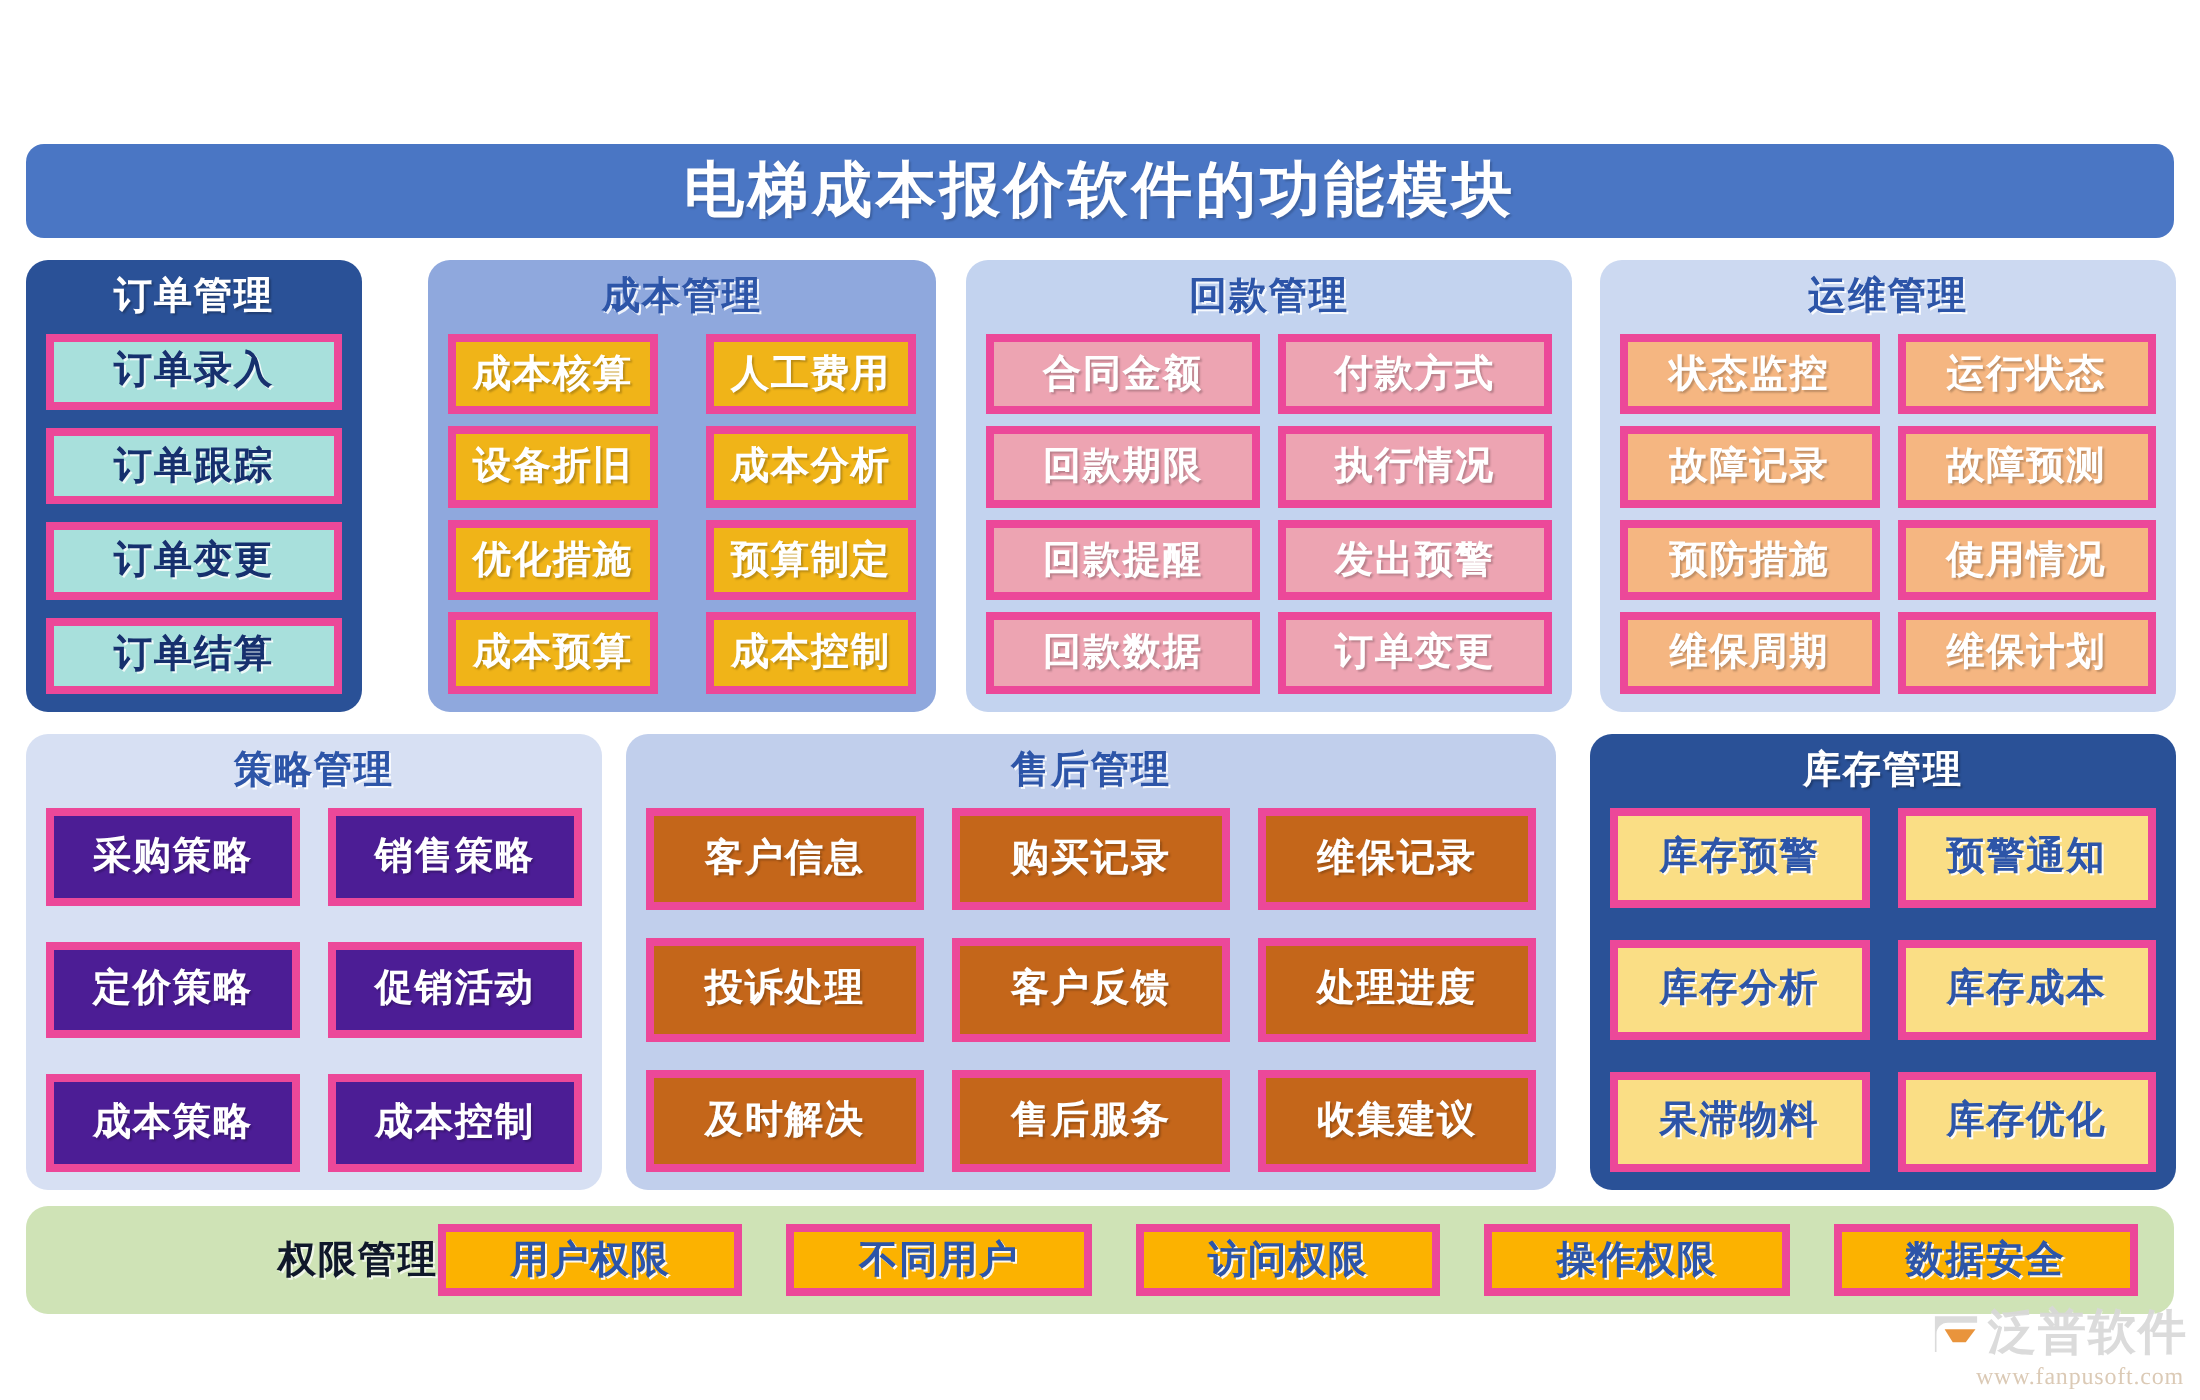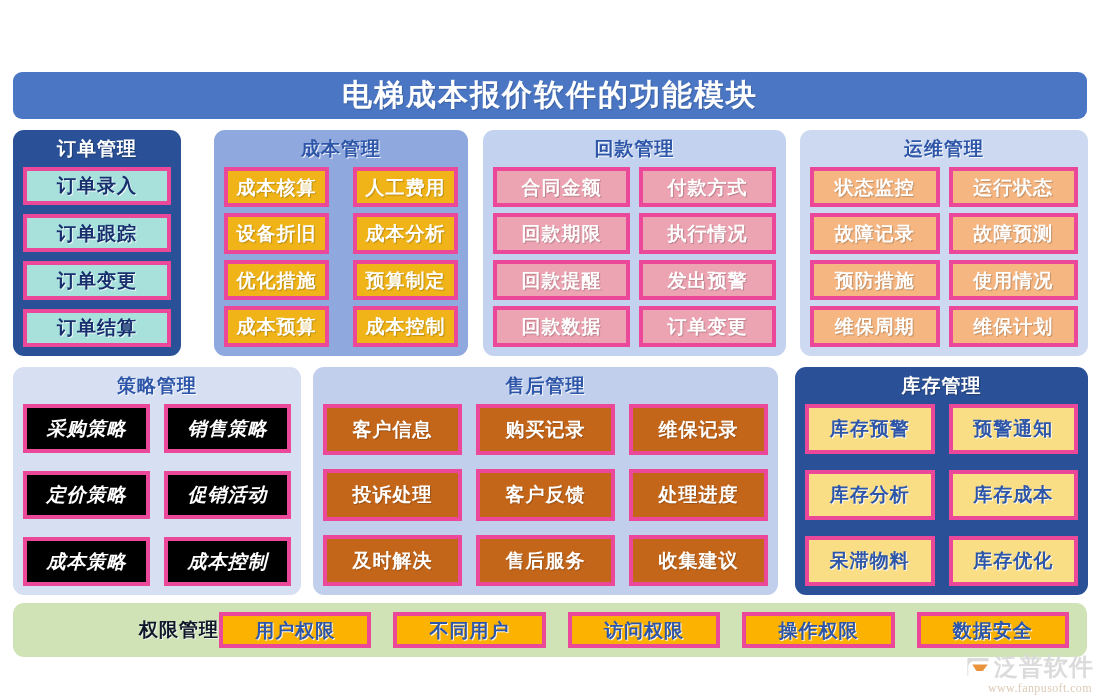--- a/index.html
+++ b/index.html
@@ -119,21 +119,21 @@
   
   #p-payment .btn-grid { grid-template-columns: 1fr 1fr; grid-auto-rows: 1fr; gap: 6px 9px; }
   #p-payment .chip { background: #eda4b2; }
 
   
   #p-ops .btn-grid { grid-template-columns: 1fr 1fr; grid-auto-rows: 1fr; gap: 6px 9px; }
   #p-ops .chip { background: #f5b681; }
 
   
   #p-strategy .btn-grid { grid-template-columns: 1fr 1fr; grid-auto-rows: 1fr; gap: 18px 14px; }
-  #p-strategy .chip { background: #000000; font-style: italic; }
+  #p-strategy .chip { background: #4c1d95; }
 
   
   #p-after .btn-grid { grid-template-columns: 1fr 1fr 1fr; grid-auto-rows: 1fr; gap: 14px 14px; }
   #p-after .chip { background: #c4661a; }
 
   
   #p-stock .btn-grid { grid-template-columns: 1fr 1fr; grid-auto-rows: 1fr; gap: 16px 14px; }
   #p-stock .chip { background: #fade85; }
 
   

